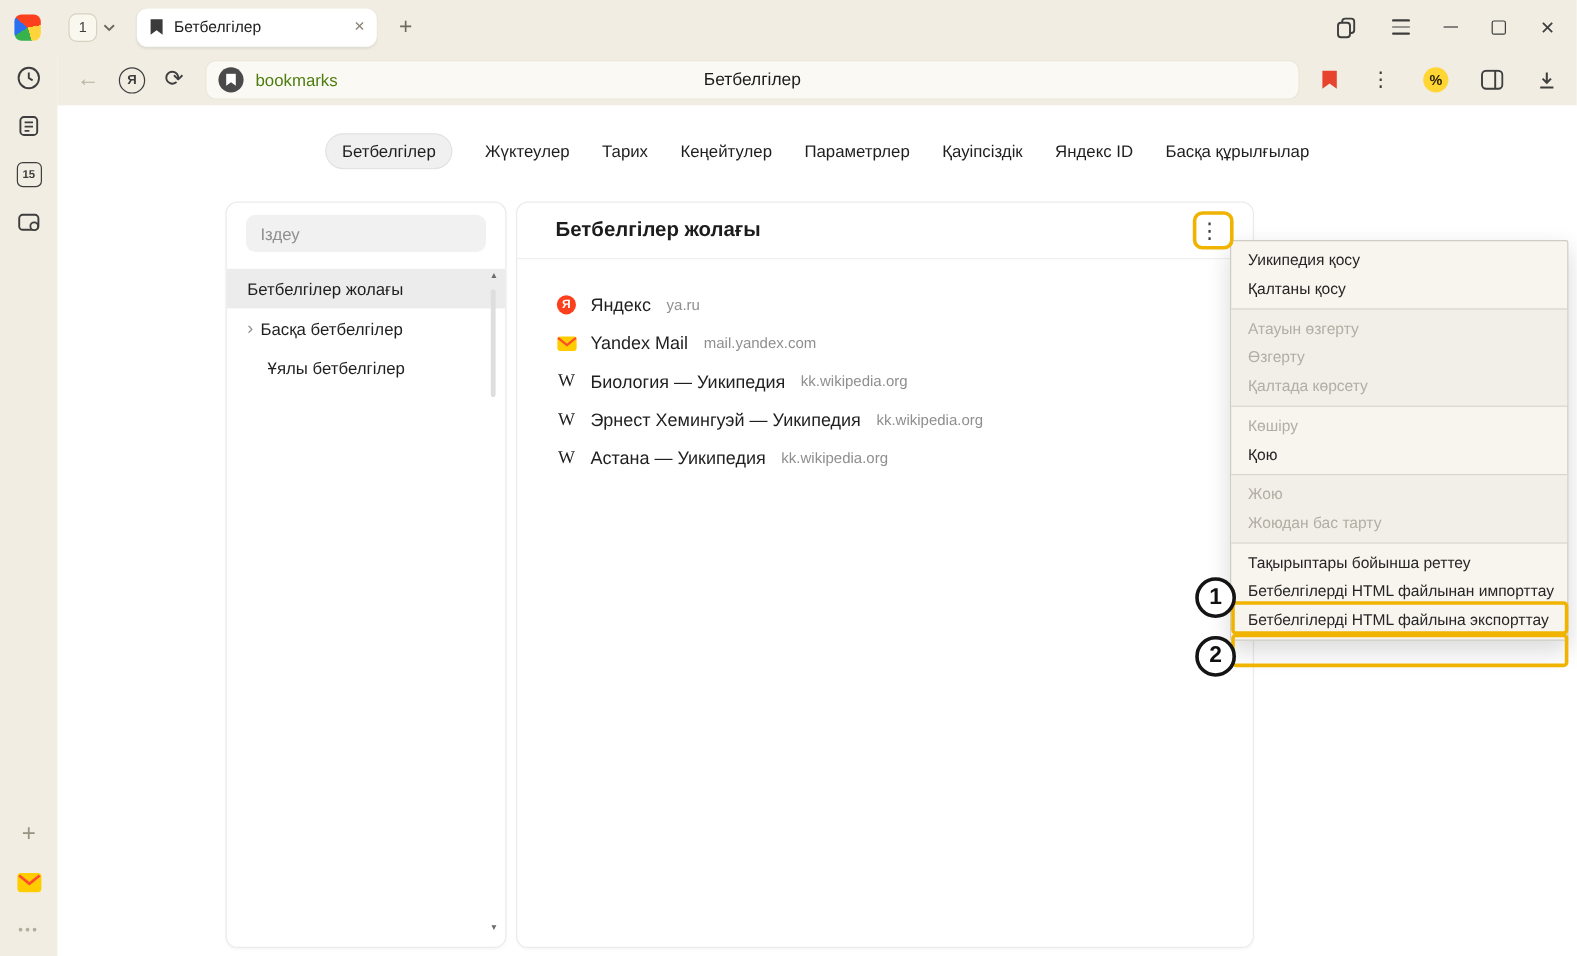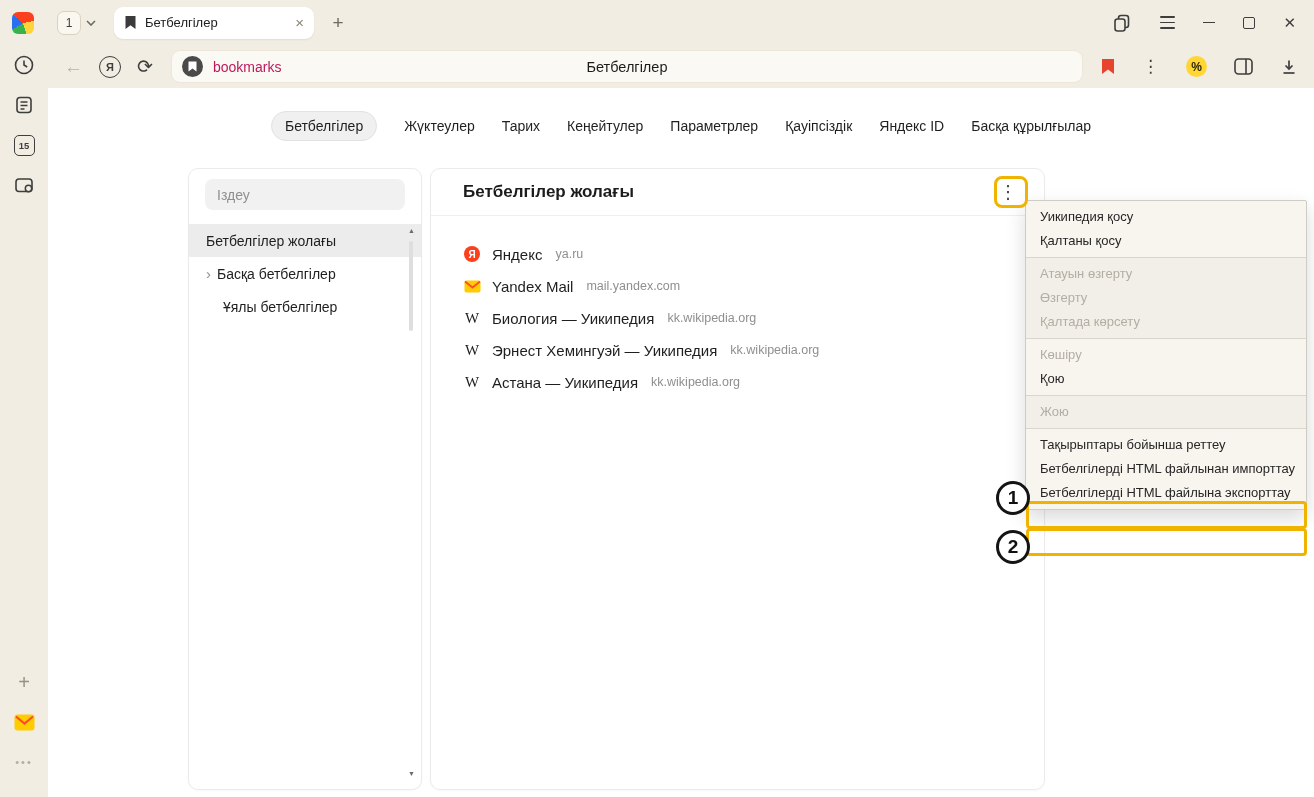--- a/index.html
+++ b/index.html
@@ -36,31 +36,31 @@
     background:var(--chrome-bg,#f1ede3); display:flex; align-items:center; }
   .nav-back { margin-left:16px; font-size:19px; color:#b9b2a2; }
   .ya-btn { margin-left:16px; width:22px; height:22px; border:1.6px solid #3e3e3e; border-radius:50%;
     display:flex; align-items:center; justify-content:center; }
   .ya-btn span { font-size:11px; font-weight:bold; color:#3e3e3e; }
   .reload { margin-left:16px; font-size:19px; color:#3e3e3e; }
   .address-bar { flex:1; margin:0 18px; height:33px; background:#fbf9f3; border:1px solid #ece7da;
     border-radius:9px; position:relative; display:flex; align-items:center; padding:0 10px; gap:10px; }
   .site-fav { width:21px; height:21px; border-radius:50%; background:#4a4a4a;
     display:flex; align-items:center; justify-content:center; }
-  .address-text { font-size:14px; color:#be185d; }
+  .address-text { font-size:14px; color:#4d7c0f; }
   .address-title { position:absolute; left:0; right:0; text-align:center; font-size:14.5px; color:#1c1c1c; pointer-events:none; }
   .tb-icons { display:flex; align-items:center; gap:27px; margin-right:16px; }
   .tb-dots { font-size:17px; color:#3e3e3e; }
   .percent-badge { width:21px; height:21px; border-radius:50%; background:var(--percent-yellow,#ffd633);
     display:flex; align-items:center; justify-content:center; }
   .percent-badge span { font-size:12px; font-weight:bold; color:#2b2305; }
 
   
   .side-rail { position:absolute; top:45px; left:0; width:48px; bottom:0;
-    background:var(--chrome-bg,#f1ede3); display:flex; flex-direction:column; align-items:center; padding-bottom:15px; }
+    background:var(--chrome-bg,#f1ede3); display:flex; flex-direction:column; align-items:center; padding-bottom:2px; }
   .rail-btn { width:48px; height:40px; display:flex; align-items:center; justify-content:center; }
   .rail-spacer { flex:1; }
   .cal-box { width:21px; height:21px; border:1.6px solid #3e3e3e; border-radius:5px;
     display:flex; align-items:center; justify-content:center; font-size:9.5px; font-weight:bold; color:#3e3e3e; }
   .rail-plus { font-size:20px; color:#98917f; }
   .rail-more { font-size:11px; letter-spacing:2px; color:#b3ac9c; }
 
   
   .main { position:absolute; top:88px; left:48px; right:0; bottom:0; background:#fff; }
   .nav-tabs { position:absolute; top:23px; left:0; right:0; display:flex; justify-content:center;
@@ -329,20 +329,21 @@
     <div class="menu-item disabled">Атауын өзгерту</div>
     <div class="menu-item disabled">Өзгерту</div>
     <div class="menu-item disabled">Қалтада көрсету</div>
   </div>
   <div class="menu-group">
     <div class="menu-item disabled">Көшіру</div>
     <div class="menu-item">Қою</div>
   </div>
   <div class="menu-group">
     <div class="menu-item disabled">Жою</div>
+    <div class="menu-item disabled">Жоюдан бас тарту</div>
   </div>
   <div class="menu-group">
     <div class="menu-item">Тақырыптары бойынша реттеу</div>
     <div class="menu-item">Бетбелгілерді HTML файлынан импорттау</div>
     <div class="menu-item">Бетбелгілерді HTML файлына экспорттау</div>
   </div>
 </div>
 
 <div class="ann ann-dots"></div>
 <div class="ann ann-import"></div>

